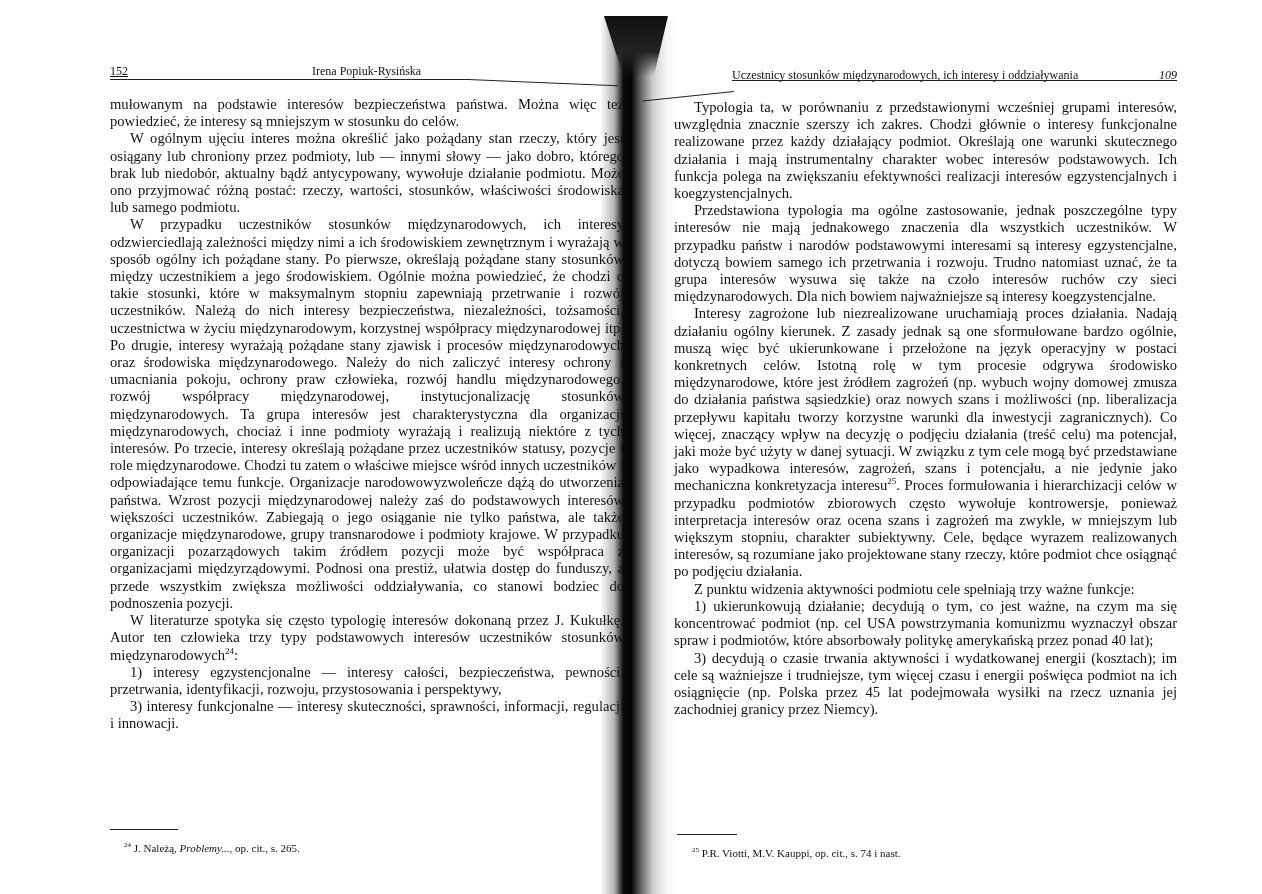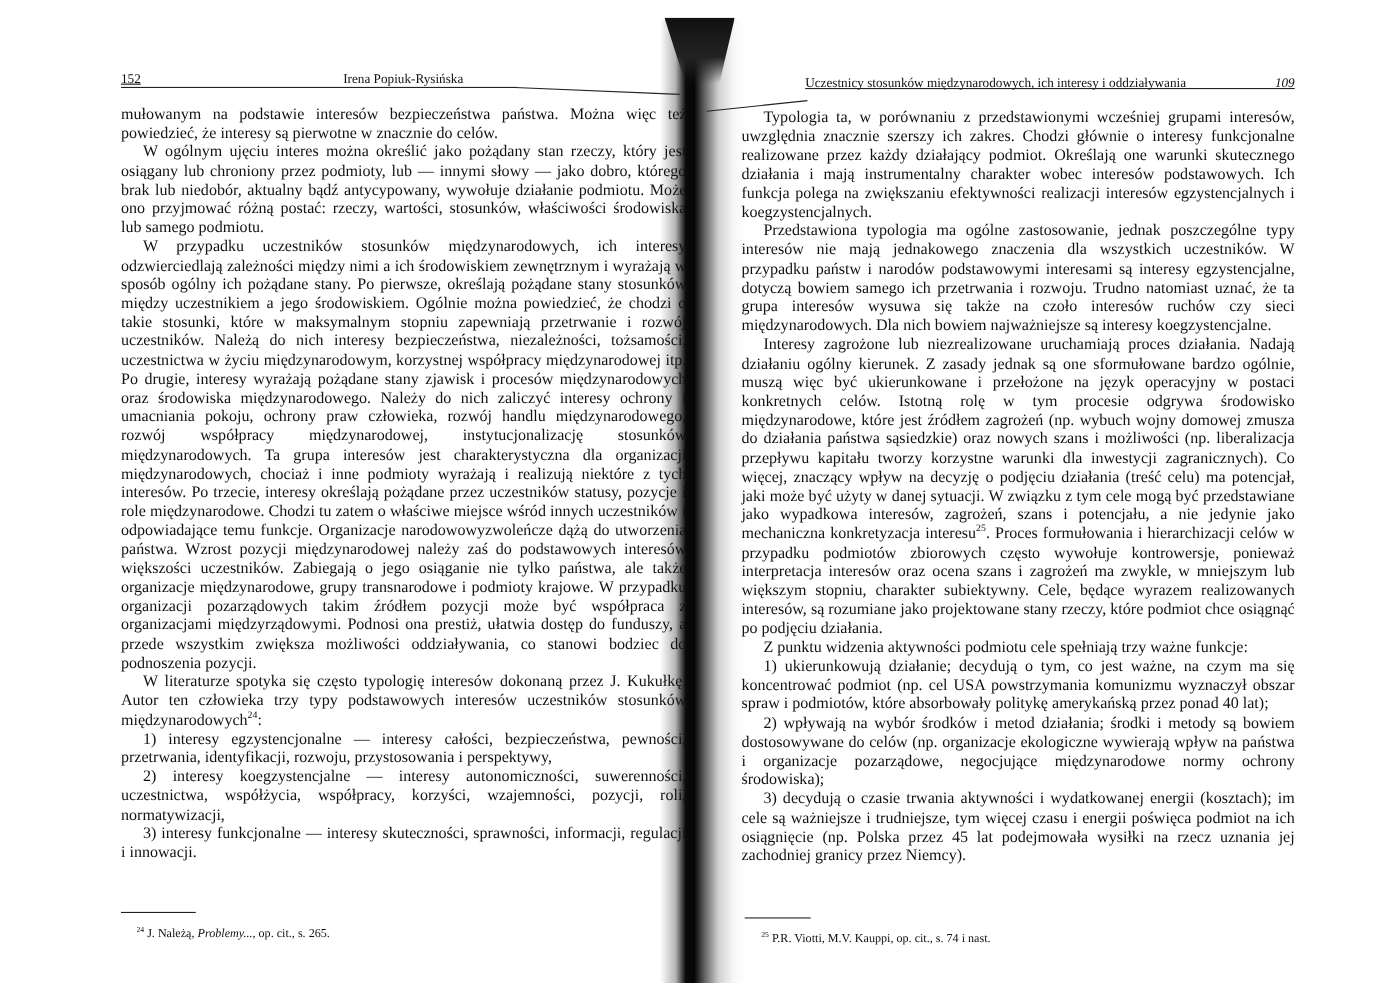--- a/index.html
+++ b/index.html
@@ -73,26 +73,25 @@
 <div class="page page-left">
   <div class="running-head left-head">
     <span class="pnum">152</span>
     <span class="htitle">Irena Popiuk-Rysińska</span>
   </div>
 </div>
 <div class="left-rule"></div>
 <div class="left-rule2"></div>
 
 <div class="body-text left-body">
-  <p class="noindent">mułowanym na podstawie interesów bezpieczeństwa państwa. Można więc też powiedzieć, że interesy są pierwotne w znacznie do celów.</p>
+  <p class="noindent">mułowanym na podstawie interesów bezpieczeństwa państwa. Można więc też powiedzieć, że interesy są mniejszym w stosunku do celów.</p>
   <p>W ogólnym ujęciu interes można określić jako pożądany stan rzeczy, który jest osiągany lub chroniony przez podmioty, lub — innymi słowy — jako dobro, którego brak lub niedobór, aktualny bądź antycypowany, wywołuje działanie podmiotu. Może ono przyjmować różną postać: rzeczy, wartości, stosunków, właściwości środowiska lub samego podmiotu.</p>
   <p>W przypadku uczestników stosunków międzynarodowych, ich interesy odzwierciedlają zależności między nimi a ich środowiskiem zewnętrznym i wyrażają w sposób ogólny ich pożądane stany. Po pierwsze, określają pożądane stany stosunków między uczestnikiem a jego środowiskiem. Ogólnie można powiedzieć, że chodzi o takie stosunki, które w maksymalnym stopniu zapewniają przetrwanie i rozwój uczestników. Należą do nich interesy bezpieczeństwa, niezależności, tożsamości, uczestnictwa w życiu międzynarodowym, korzystnej współpracy międzynarodowej itp. Po drugie, interesy wyrażają pożądane stany zjawisk i procesów międzynarodowych oraz środowiska międzynarodowego. Należy do nich zaliczyć interesy ochrony i umacniania pokoju, ochrony praw człowieka, rozwój handlu międzynarodowego, rozwój współpracy międzynarodowej, instytucjonalizację stosunków międzynarodowych. Ta grupa interesów jest charakterystyczna dla organizacji międzynarodowych, chociaż i inne podmioty wyrażają i realizują niektóre z tych interesów. Po trzecie, interesy określają pożądane przez uczestników statusy, pozycje i role międzynarodowe. Chodzi tu zatem o właściwe miejsce wśród innych uczestników i odpowiadające temu funkcje. Organizacje narodowowyzwoleńcze dążą do utworzenia państwa. Wzrost pozycji międzynarodowej należy zaś do podstawowych interesów większości uczestników. Zabiegają o jego osiąganie nie tylko państwa, ale także organizacje międzynarodowe, grupy transnarodowe i podmioty krajowe. W przypadku organizacji pozarządowych takim źródłem pozycji może być współpraca z organizacjami międzyrządowymi. Podnosi ona prestiż, ułatwia dostęp do funduszy, a przede wszystkim zwiększa możliwości oddziaływania, co stanowi bodziec do podnoszenia pozycji.</p>
   <p><span>W literaturze spotyka się często typologię interesów dokonaną przez J. Kukułkę. Autor ten człowieka trzy typy podstawowych interesów uczestników stosunków międzynarodowych</span><sup>24</sup><span>:</span></p>
   <p>1) interesy egzystencjonalne — interesy całości, bezpieczeństwa, pewności, przetrwania, identyfikacji, rozwoju, przystosowania i perspektywy,</p>
-  <p>2) interesy koegzystencjalne — interesy autonomiczności, suwerenności, uczestnictwa, współżycia, współpracy, korzyści, wzajemności, pozycji, roli, normatywizacji,</p>
   <p>3) interesy funkcjonalne — interesy skuteczności, sprawności, informacji, regulacji i innowacji.</p>
 </div>
 
 <div class="fn-rule left-fnrule"></div>
 <div class="footnote left-fn">
   <sup>24</sup>
   <span>J. Należą, </span><i>Problemy...</i><span>, op. cit., s. 265.</span>
 </div>
 
 <div class="page page-right">
@@ -102,21 +101,20 @@
   </div>
   <div class="right-rule"></div>
   <div class="right-rule2"></div>
 
   <div class="body-text right-body">
     <p>Typologia ta, w porównaniu z przedstawionymi wcześniej grupami interesów, uwzględnia znacznie szerszy ich zakres. Chodzi głównie o interesy funkcjonalne realizowane przez każdy działający podmiot. Określają one warunki skutecznego działania i mają instrumentalny charakter wobec interesów podstawowych. Ich funkcja polega na zwiększaniu efektywności realizacji interesów egzystencjalnych i koegzystencjalnych.</p>
     <p>Przedstawiona typologia ma ogólne zastosowanie, jednak poszczególne typy interesów nie mają jednakowego znaczenia dla wszystkich uczestników. W przypadku państw i narodów podstawowymi interesami są interesy egzystencjalne, dotyczą bowiem samego ich przetrwania i rozwoju. Trudno natomiast uznać, że ta grupa interesów wysuwa się także na czoło interesów ruchów czy sieci międzynarodowych. Dla nich bowiem najważniejsze są interesy koegzystencjalne.</p>
     <p><span>Interesy zagrożone lub niezrealizowane uruchamiają proces działania. Nadają działaniu ogólny kierunek. Z zasady jednak są one sformułowane bardzo ogólnie, muszą więc być ukierunkowane i przełożone na język operacyjny w postaci konkretnych celów. Istotną rolę w tym procesie odgrywa środowisko międzynarodowe, które jest źródłem zagrożeń (np. wybuch wojny domowej zmusza do działania państwa sąsiedzkie) oraz nowych szans i możliwości (np. liberalizacja przepływu kapitału tworzy korzystne warunki dla inwestycji zagranicznych). Co więcej, znaczący wpływ na decyzję o podjęciu działania (treść celu) ma potencjał, jaki może być użyty w danej sytuacji. W związku z tym cele mogą być przedstawiane jako wypadkowa interesów, zagrożeń, szans i potencjału, a nie jedynie jako mechaniczna konkretyzacja interesu</span><sup>25</sup><span>. Proces formułowania i hierarchizacji celów w przypadku podmiotów zbiorowych często wywołuje kontrowersje, ponieważ interpretacja interesów oraz ocena szans i zagrożeń ma zwykle, w mniejszym lub większym stopniu, charakter subiektywny. Cele, będące wyrazem realizowanych interesów, są rozumiane jako projektowane stany rzeczy, które podmiot chce osiągnąć po podjęciu działania.</span></p>
     <p>Z punktu widzenia aktywności podmiotu cele spełniają trzy ważne funkcje:</p>
     <p>1) ukierunkowują działanie; decydują o tym, co jest ważne, na czym ma się koncentrować podmiot (np. cel USA powstrzymania komunizmu wyznaczył obszar spraw i podmiotów, które absorbowały politykę amerykańską przez ponad 40 lat);</p>
-    <p>2) wpływają na wybór środków i metod działania; środki i metody są bowiem dostosowywane do celów (np. organizacje ekologiczne wywierają wpływ na państwa i organizacje pozarządowe, negocjujące międzynarodowe normy ochrony środowiska);</p>
     <p>3) decydują o czasie trwania aktywności i wydatkowanej energii (kosztach); im cele są ważniejsze i trudniejsze, tym więcej czasu i energii poświęca podmiot na ich osiągnięcie (np. Polska przez 45 lat podejmowała wysiłki na rzecz uznania jej zachodniej granicy przez Niemcy).</p>
   </div>
 
   <div class="fn-rule right-fnrule"></div>
   <div class="footnote right-fn">
     <sup>25</sup>
     <span>P.R. Viotti, M.V. Kauppi, op. cit., s. 74 i nast.</span>
   </div>
 </div>
 

